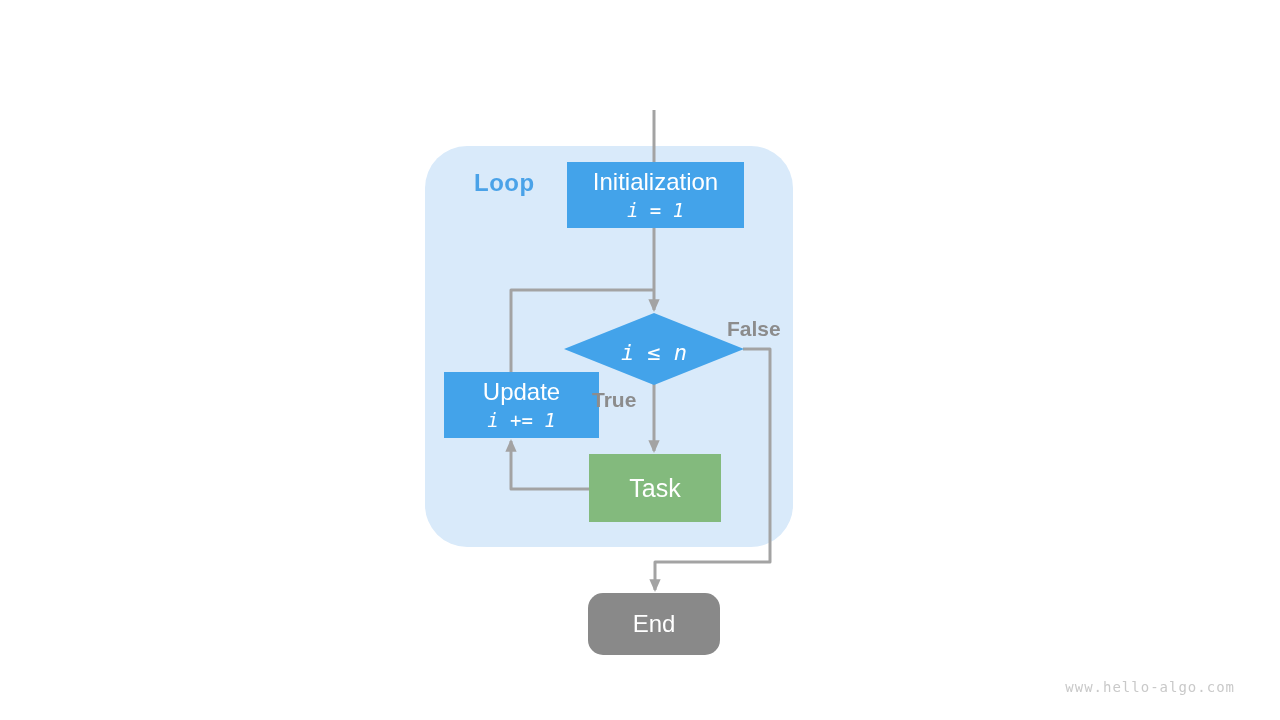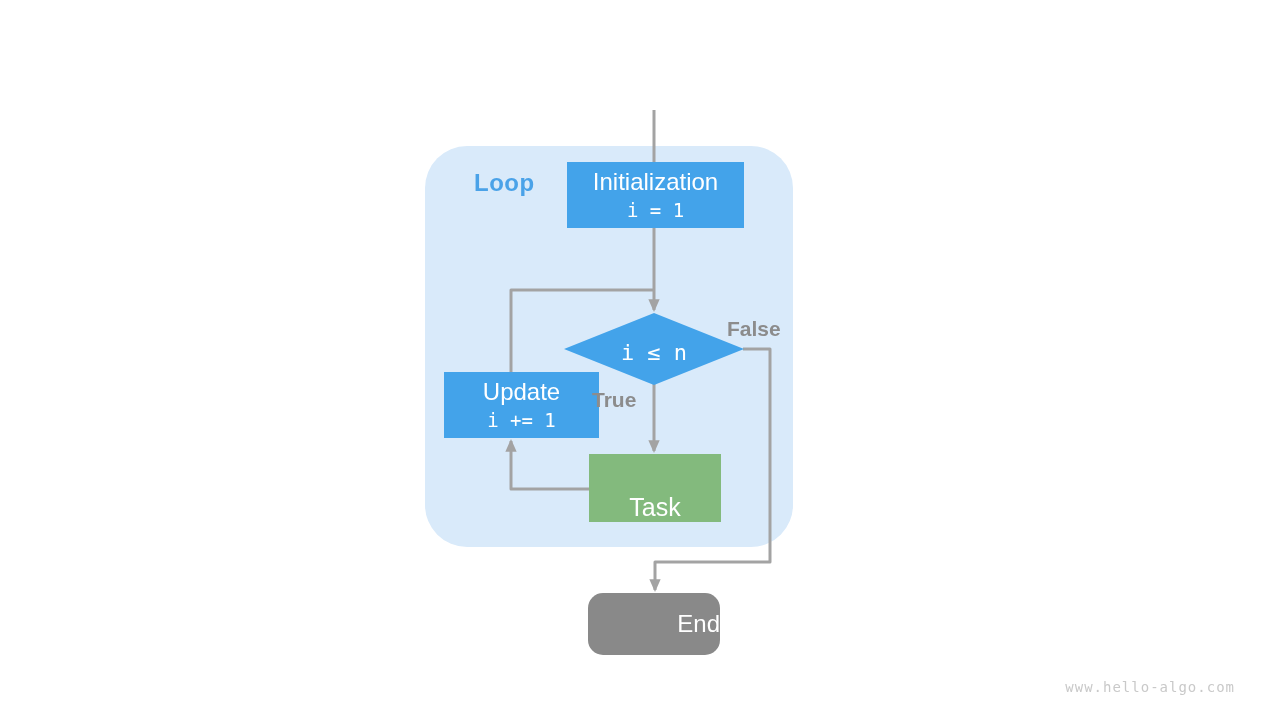--- a/index.html
+++ b/index.html
@@ -56,41 +56,42 @@
     align-items: center;
     justify-content: center;
     color: var(--node-text);
     text-align: center;
   }
   .terminal {
     background: var(--terminal-fill);
     border-radius: 15px;
   }
   .process { background: var(--process-fill); }
-  .task    { background: var(--task-fill); justify-content: flex-end; }
+  .task    { background: var(--task-fill); }
   .diamond {
     background: var(--process-fill);
     clip-path: polygon(50% 0%, 100% 50%, 50% 100%, 0% 50%);
   }
   .node-label { font-size: 24px; line-height: 1.15; }
   .task .node-label { font-size: 25px; }
   .node-code {
     font-family: "DejaVu Sans Mono", monospace;
     font-size: 19px;
     line-height: 1.2;
     margin-top: 3px;
+    font-style: italic;
   }
   .diamond .node-code { font-size: 22px; margin-top: 8px; }
   
   .node-begin  { left: 588px; top: 49px;  width: 132px; height: 61px; }
   .node-init   { left: 567px; top: 162px; width: 177px; height: 66px; }
   .node-cond   { left: 564px; top: 313px; width: 180px; height: 72px; }
   .node-update { left: 444px; top: 372px; width: 155px; height: 66px; }
   .node-task   { left: 589px; top: 454px; width: 132px; height: 68px; }
-  .node-end    { left: 588px; top: 593px; width: 132px; height: 62px; align-items: flex-end; }
+  .node-end    { left: 588px; top: 593px; width: 132px; height: 62px; }
   
   .edge-label {
     position: absolute;
     z-index: 3;
     font-size: 21px;
     font-weight: 700;
     color: var(--edge-label-text);
     text-align: center;
   }
   .edge-label-true  { left: 592px; top: 388px; }

